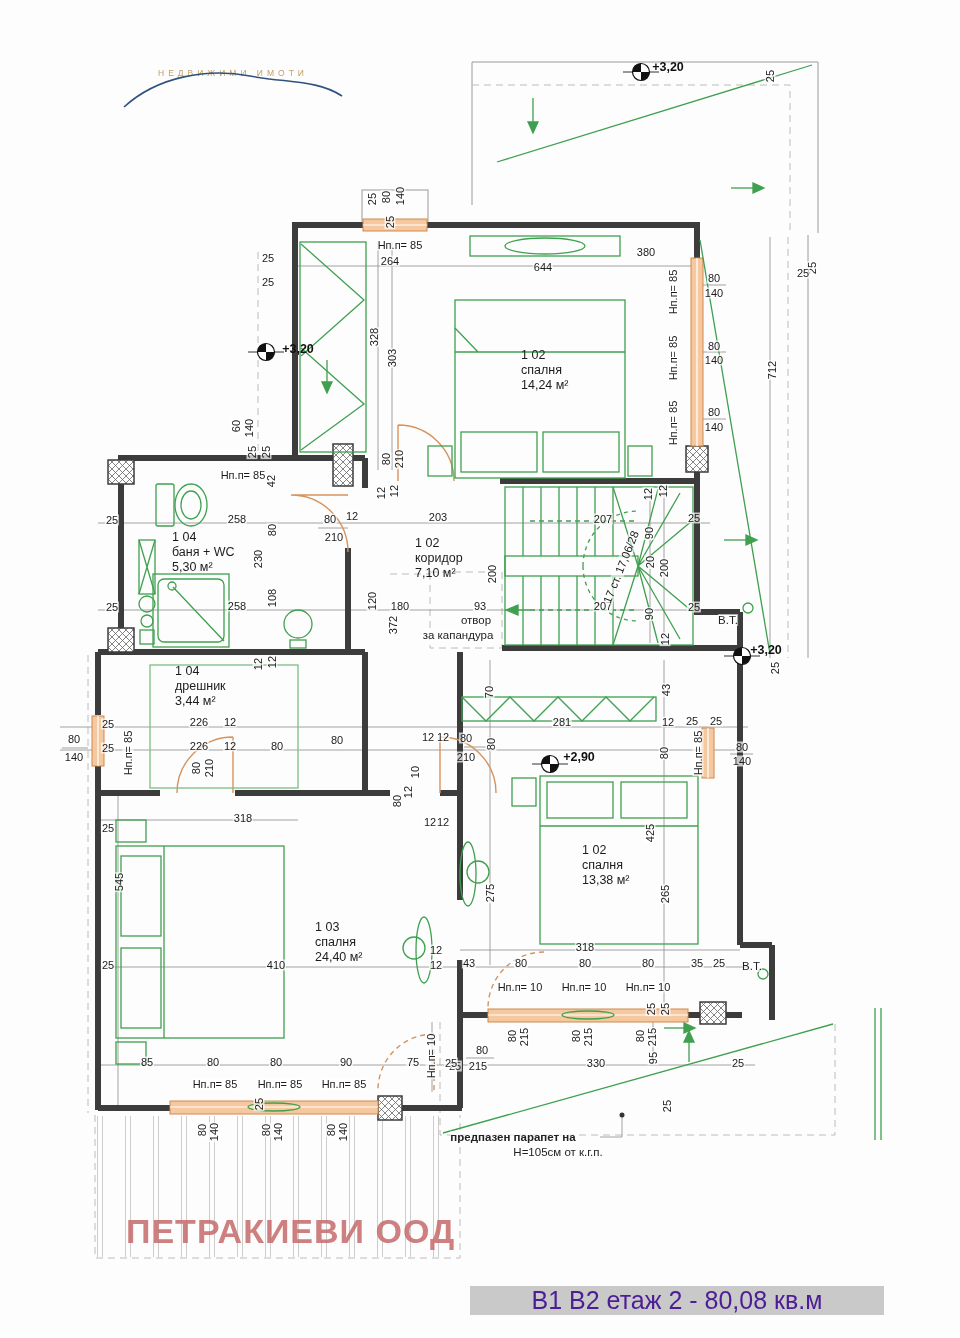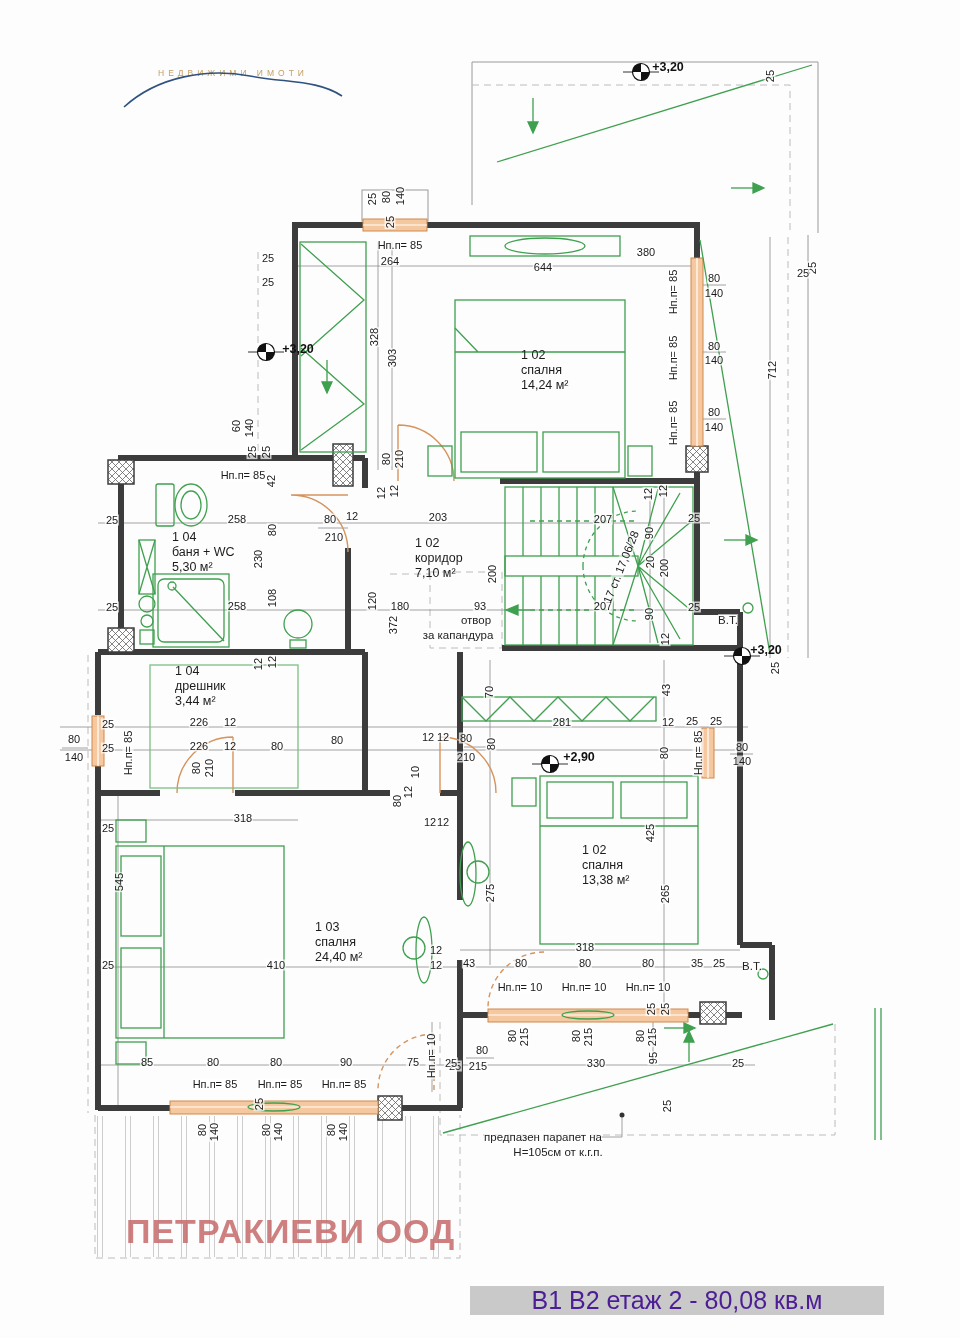--- a/index.html
+++ b/index.html
@@ -406,21 +406,21 @@
       <span class="dim" style="left: 278px; top: 1132px; transform: translate(-50%, -50%) rotate(-90deg);">140</span>
       <span class="dim" style="left: 331px; top: 1130px; transform: translate(-50%, -50%) rotate(-90deg);">80</span>
       <span class="dim" style="left: 343px; top: 1132px; transform: translate(-50%, -50%) rotate(-90deg);">140</span>
       <span class="dim" style="left: 667px; top: 1106px; transform: translate(-50%, -50%) rotate(-90deg);">25</span>
       <span class="dim" style="left: 775px; top: 668px; transform: translate(-50%, -50%) rotate(-90deg);">25</span>
       <span class="ann" style="left: 476px; top: 620px;">отвор</span>
       <span class="ann" style="left: 458px; top: 635px;">за капандура</span>
       <span class="ann" style="left: 621px; top: 567px; transform: translate(-50%, -50%) rotate(-68deg);">17 ст. 17,06/28</span>
       <span class="ann" style="left: 728px; top: 620px;">В.Т.</span>
       <span class="ann" style="left: 752px; top: 966px;">В.Т.</span>
-      <span class="ann" style="left: 543px; top: 1137px;">предпазен парапет на</span>
+      <span class="ann" style="left: 513px; top: 1137px; font-weight: bold;">предпазен парапет на</span>
       <span class="ann" style="left: 558px; top: 1152px;">Н=105см от к.г.п.</span>
       <span class="lvl" style="left: 668px; top: 67px;">+3,20</span>
       <span class="lvl" style="left: 298px; top: 349px;">+3,20</span>
       <span class="lvl" style="left: 766px; top: 650px;">+3,20</span>
       <span class="lvl" style="left: 579px; top: 757px;">+2,90</span>
       <div class="room" style="left: 521px; top: 348px;">
         <div>1 02</div>
         <div>спалня</div>
         <div>14,24 м²</div>
       </div>

